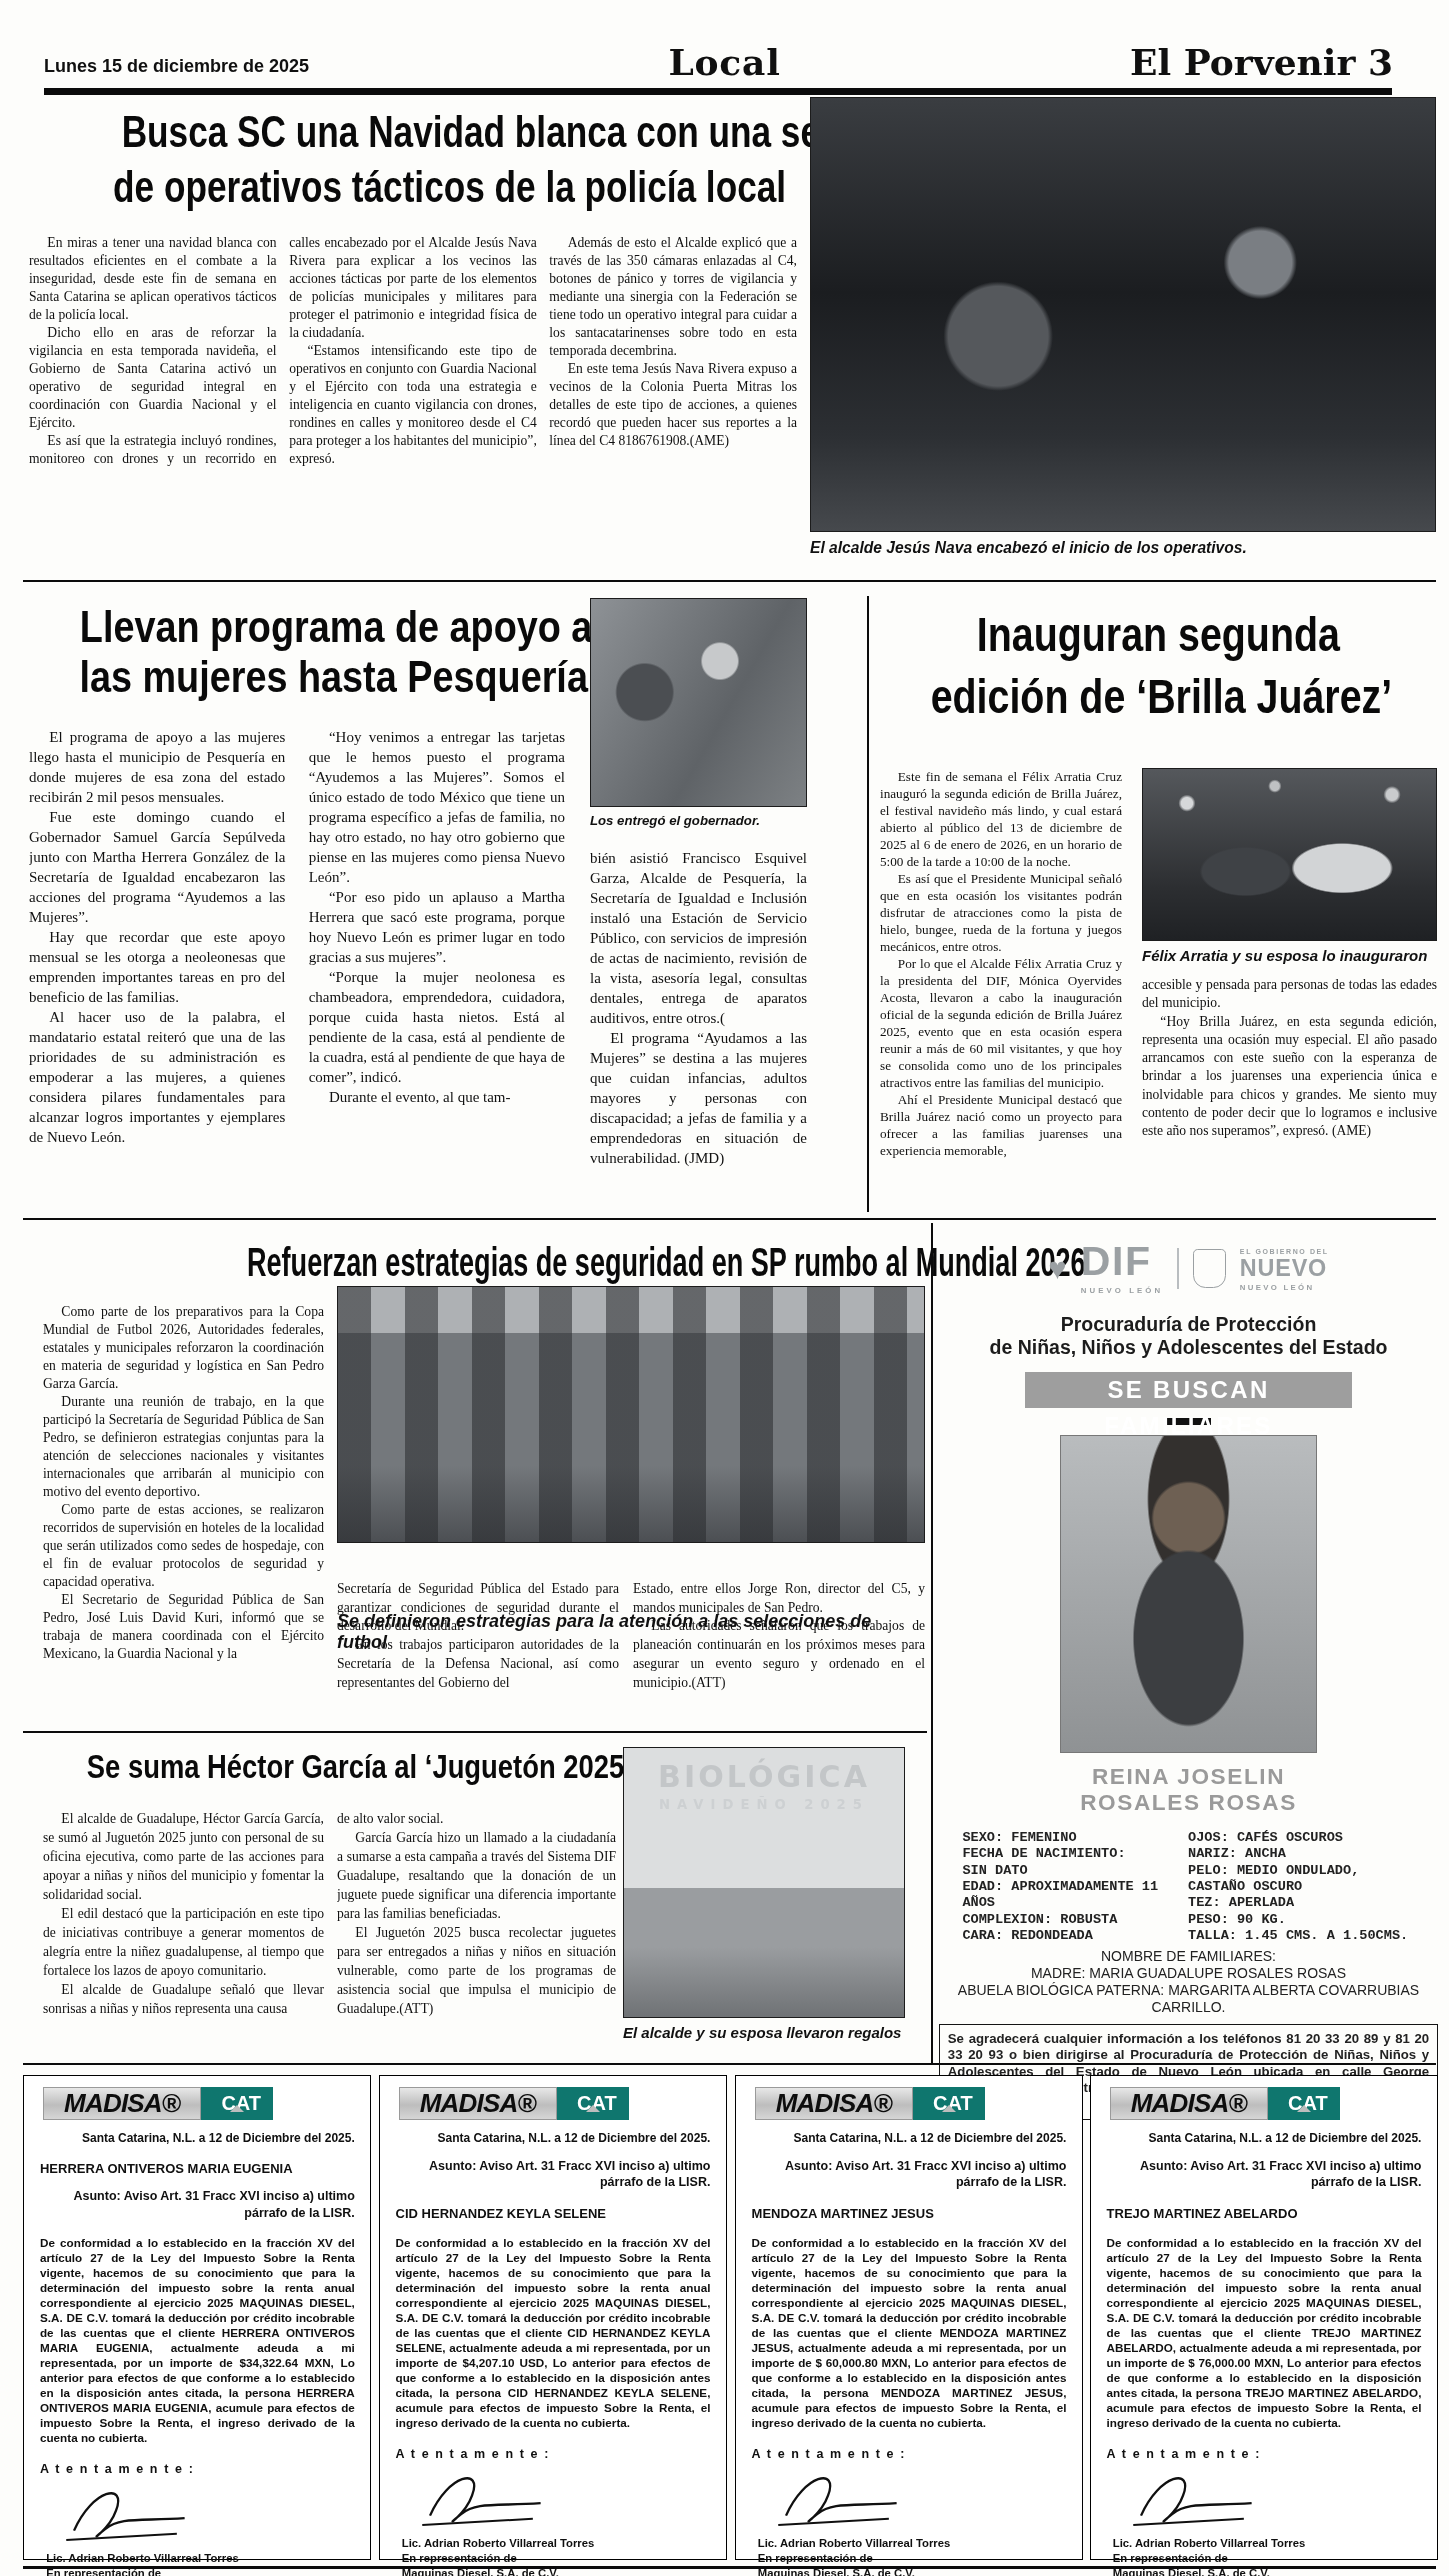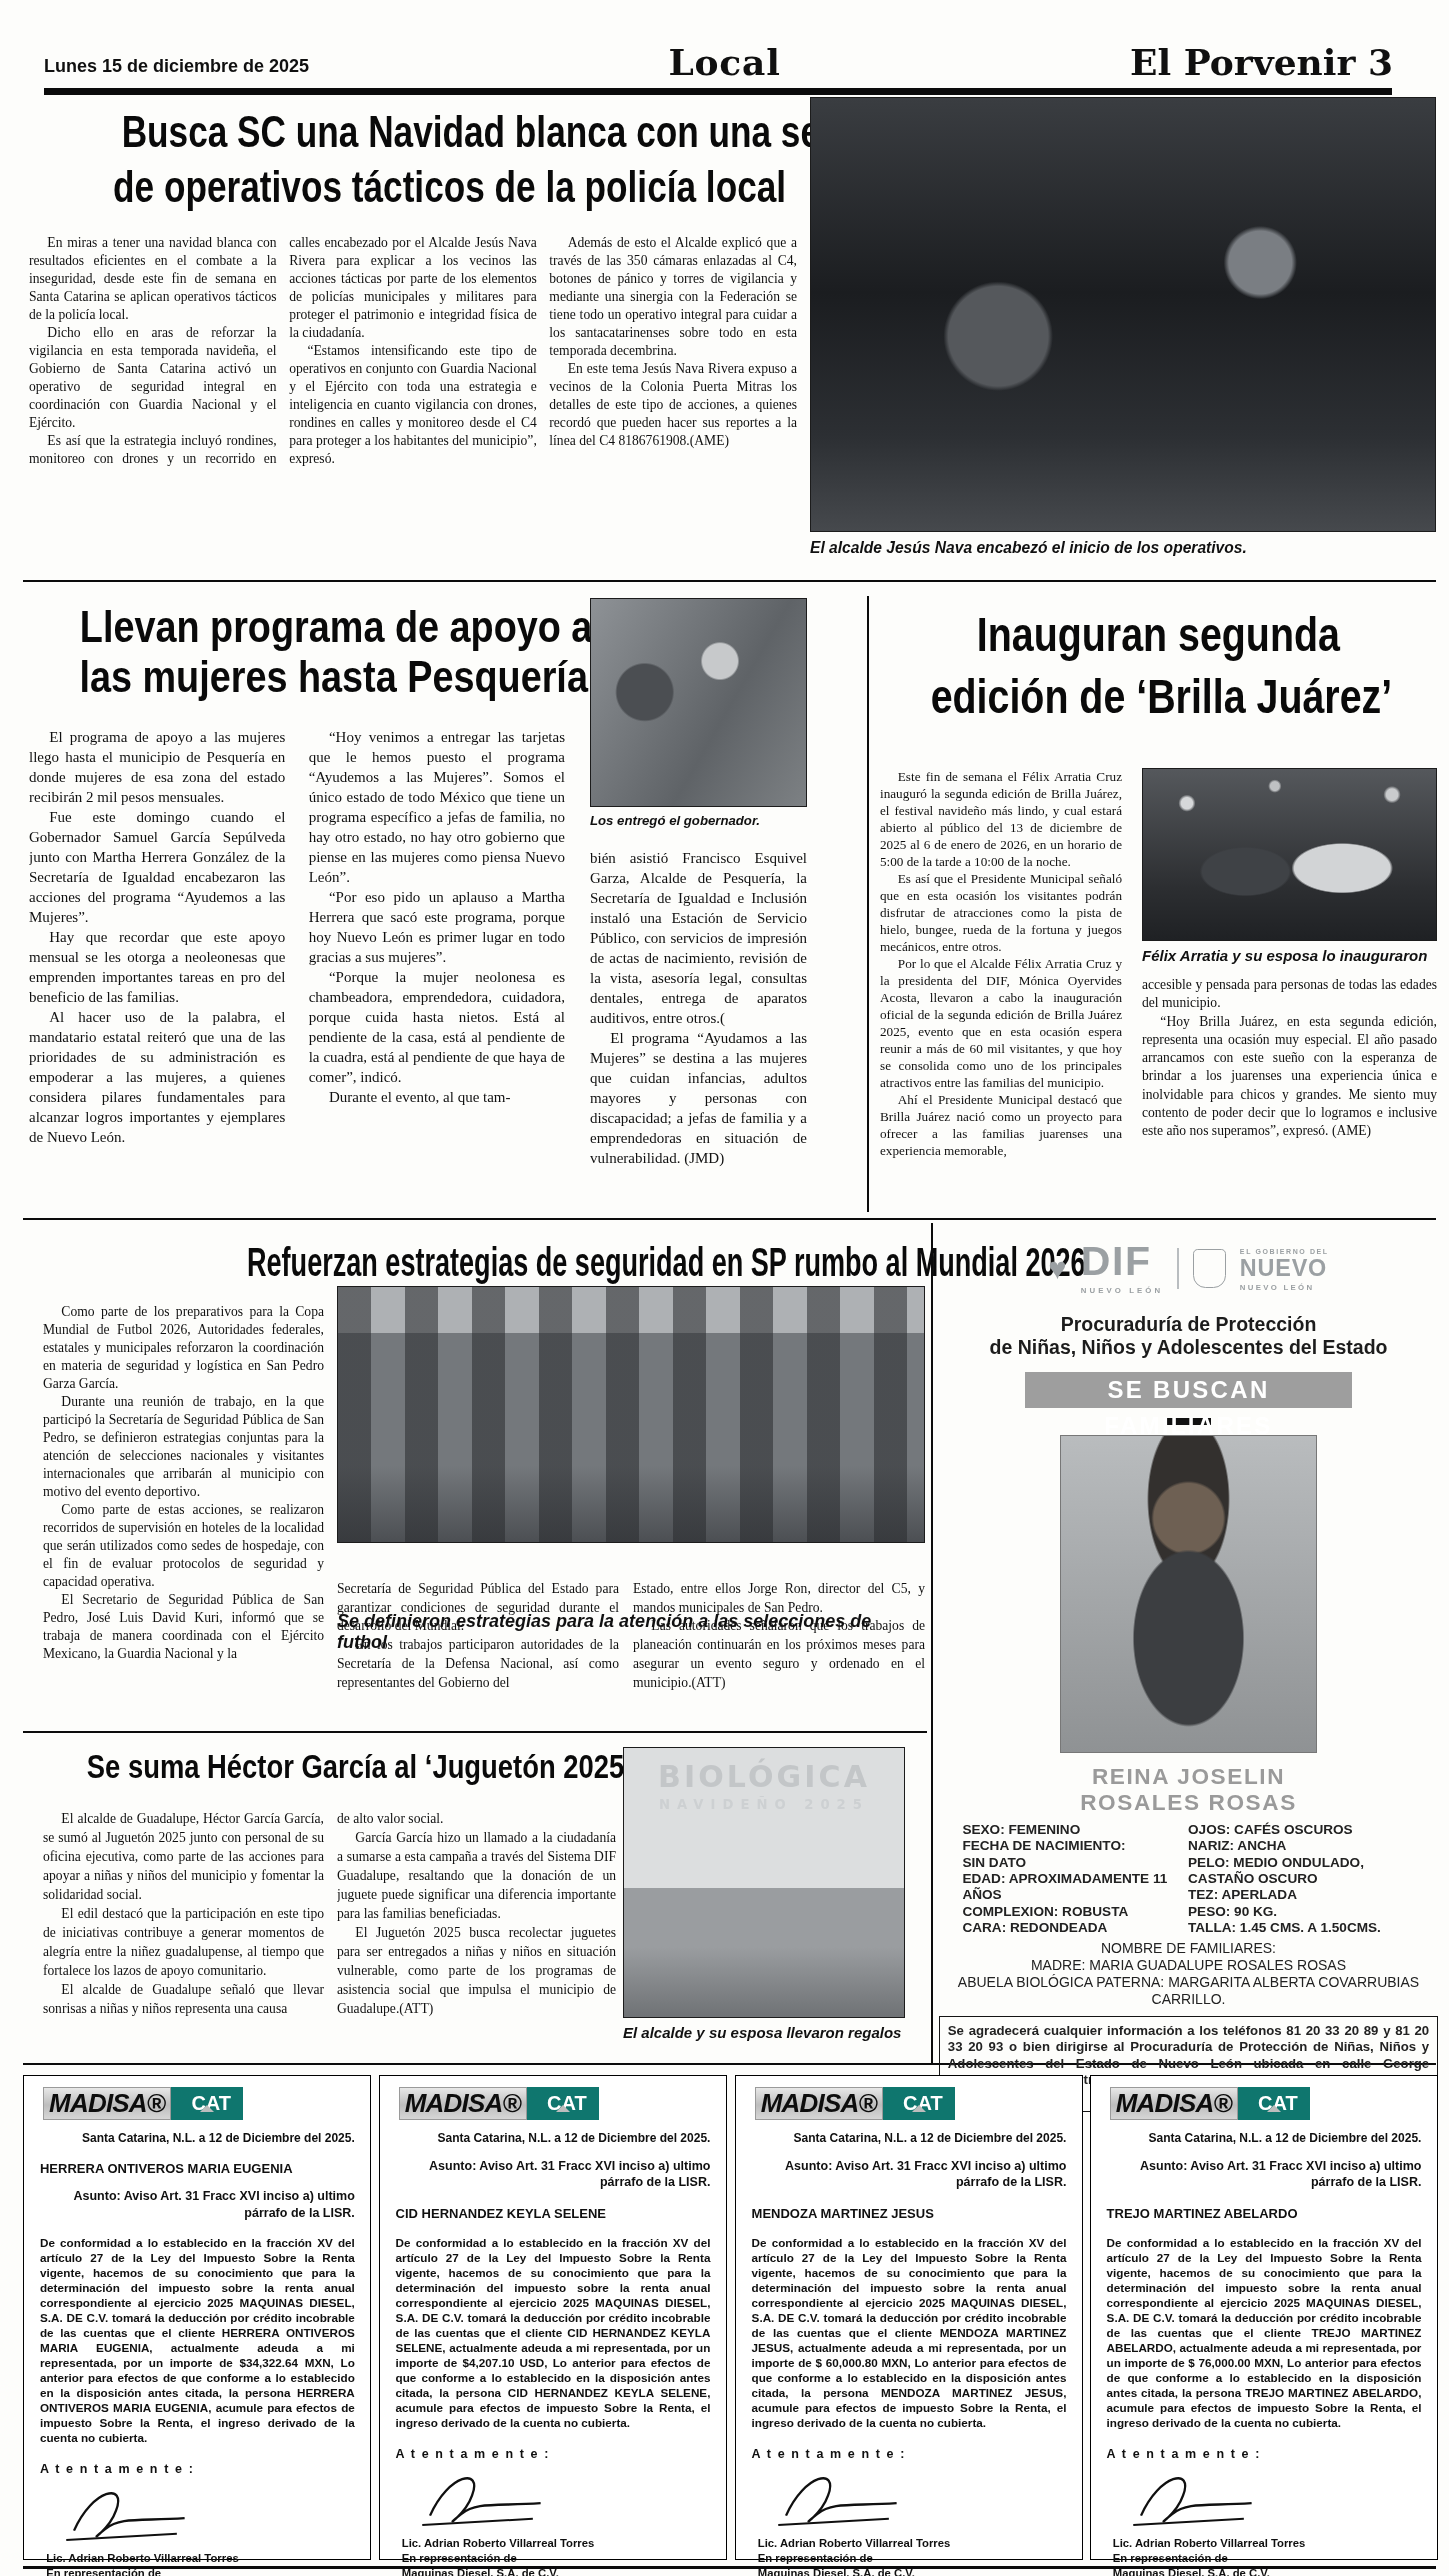--- a/index.html
+++ b/index.html
@@ -69,21 +69,21 @@
   .dif-dets p{margin:0;font-size:13.6px;line-height:16.4px;font-weight:bold;text-indent:0;}
   .dif-fam{text-align:center;font-weight:normal;font-size:14px;line-height:17px;}
   .dif-foot{border:1.6px solid #141414;font-weight:bold;font-size:13.2px;line-height:16.4px;
             text-align:justify;padding:6.2px 7.8px;box-sizing:border-box;}
   
   .notice{border:1.6px solid #000;box-sizing:border-box;padding:11px 15.6px;background:#fff;
           font-family:"Liberation Sans",sans-serif;font-weight:bold;display:flex;flex-direction:column;}
   .m-logo{display:flex;align-items:stretch;height:45px;width:234px;margin-left:3.1px;}
   .m-word{background:linear-gradient(180deg,#e8e8e8,#bdbdbd 55%,#d6d6d6);border:0.8px solid #9a9a9a;
           color:#0d0d0d;font-size:26px;font-style:italic;letter-spacing:-0.8px;display:flex;align-items:center;
-          padding:0 5px;font-family:"Liberation Sans",sans-serif;}
+          padding:0 20px;font-family:"Liberation Sans",sans-serif;}
   .m-cat{background:#0f766e;color:#fff;font-size:20px;display:flex;align-items:center;justify-content:center;
          width:64px;position:relative;padding-left:8px;}
   .m-cat::after{content:"";position:absolute;bottom:7.8px;left:50%;transform:translateX(-50%);
          border-left:7px solid transparent;border-right:7px solid transparent;border-bottom:7px solid #bdbdbd;}
   .m-date{text-align:right;font-size:12px;margin-top:11px;}
   .m-name{font-size:13px;margin-top:15.6px;}
   .m-asunto{text-align:right;font-size:12.5px;line-height:16.4px;margin-top:12.5px;}
   .m-body{font-size:11.7px;line-height:15px;text-align:justify;margin-top:14px;}
   .m-atte{font-size:12.5px;letter-spacing:1.6px;margin-top:17px;}
   .m-sig{margin:3.1px 0 0 20px;}
@@ -216,21 +216,21 @@
     <div>Procuraduría de Protección</div>
     <div>de Niñas, Niños y Adolescentes del Estado</div>
   </div>
   <div class="dif-banner" style="width:327px;height:36px;margin:14px auto 0;">SE BUSCAN FAMILIARES</div>
   <div style="width:45px;height:7.8px;background:#111;margin:9.4px auto 0;"></div>
   <div class="photo ph-girl" style="width:257px;height:318px;margin:9.4px auto 0;border-color:#777;"></div>
   <div class="dif-name" style="margin-top:11px;">
     <div>REINA JOSELIN</div>
     <div>ROSALES ROSAS</div>
   </div>
-  <div style="position:relative;margin-top:5px;height:118px;">
+  <div style="position:relative;margin-top:13px;height:118px;font-family:Liberation Mono, monospace;">
     <div class="dif-dets abs" style="left:23.4px;top:0;width:218px;">
         <p>SEXO: FEMENINO</p>
         <p>FECHA DE NACIMIENTO:</p>
         <p>SIN DATO</p>
         <p>EDAD: APROXIMADAMENTE 11</p>
         <p>AÑOS</p>
         <p>COMPLEXION: ROBUSTA</p>
         <p>CARA: REDONDEADA</p>
       </div>
     <div class="dif-dets abs" style="left:249px;top:0;width:242px;">

